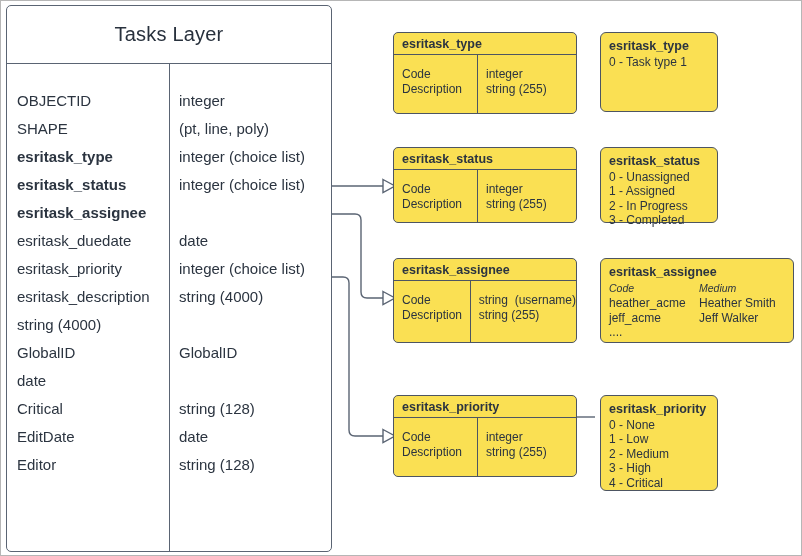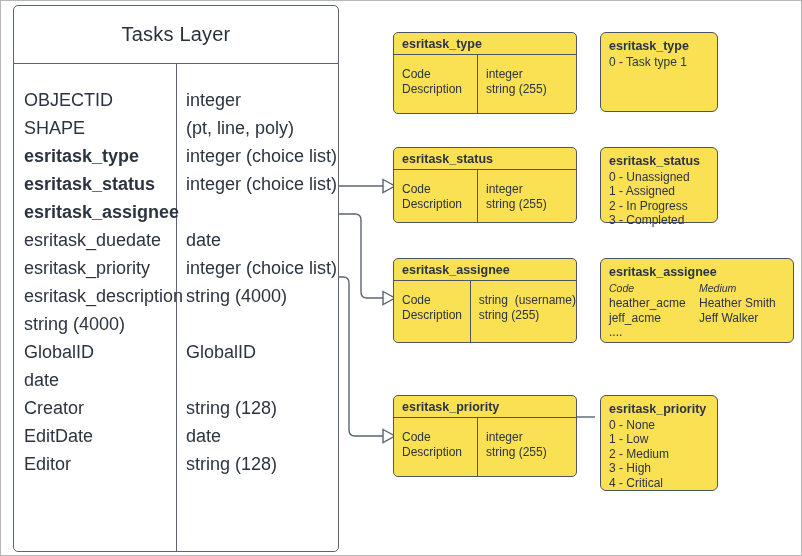--- a/index.html
+++ b/index.html
@@ -17,21 +17,21 @@
     height: 556px;
     box-sizing: border-box;
     border: 1px solid #b6b6b6;
     background: #ffffff;
     overflow: hidden;
   }
 
   
   .entity-table {
     position: absolute;
-    left: 12px;
+    left: 5px;
     top: 4px;
     width: 326px;
     height: 547px;
     box-sizing: border-box;
     border: 1.4px solid #5a6473;
     border-radius: 5px;
     background: #ffffff;
   }
   .entity-title {
     height: 58px;
@@ -59,21 +59,21 @@
   }
   .field-rows {
     position: absolute;
     left: 0; right: 0; top: 0;
     padding-top: 22px;
   }
   .field-row {
     display: flex;
     height: 28px;
     align-items: center;
-    font-size: 18px;
+    font-size: 15px;
   }
   .field-name {
     width: 162px;
     box-sizing: border-box;
     padding-left: 10px;
     white-space: nowrap;
   }
   .field-type {
     flex: 1;
     box-sizing: border-box;
@@ -225,21 +225,21 @@
           <span class="field-type">string (4000)</span>
         </div>
         <div class="field-row">
           <span class="field-name">GlobalID</span>
           <span class="field-type">GlobalID</span>
         </div>
         <div class="field-row">
           <span class="field-type">date</span>
         </div>
         <div class="field-row">
-          <span class="field-name">Creator</span>
+          <span class="field-name">Critical</span>
           <span class="field-type">string (128)</span>
         </div>
         <div class="field-row">
           <span class="field-name">EditDate</span>
           <span class="field-type">date</span>
         </div>
         <div class="field-row">
           <span class="field-name">Editor</span>
           <span class="field-type">string (128)</span>
         </div>

